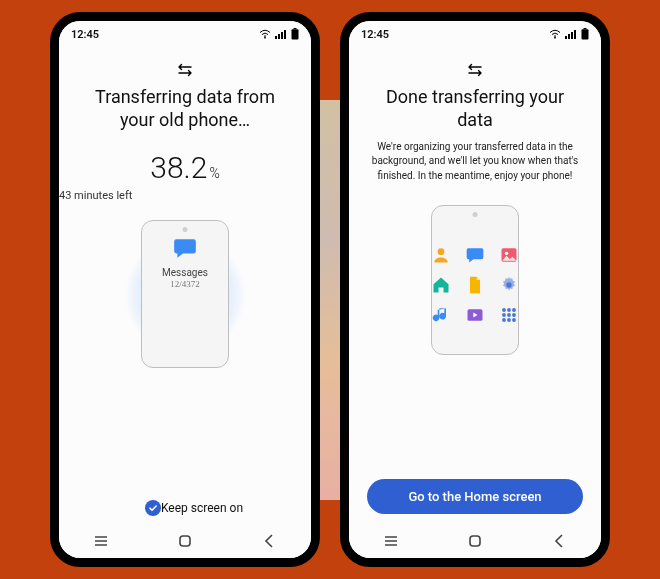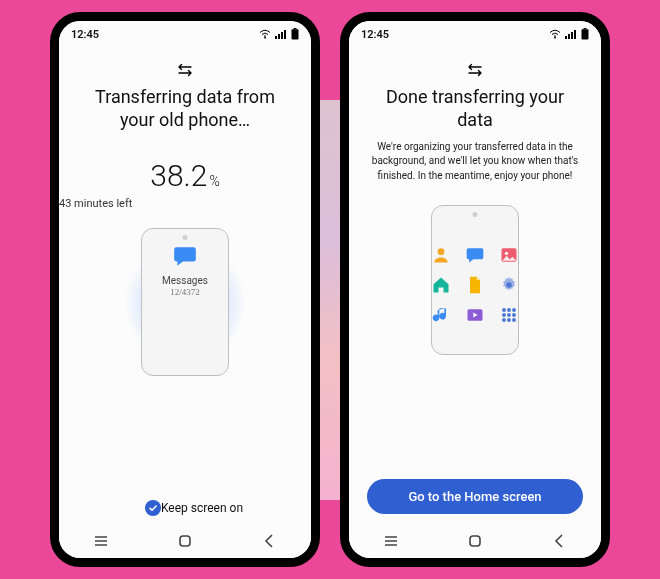--- a/index.html
+++ b/index.html
@@ -1,32 +1,32 @@
 <!DOCTYPE html>
 <html><head>
 <meta charset="utf-8">
 <style>
   html,body{margin:0;padding:0;background:#f7f7f8;font-family:-apple-system,"Segoe UI",Roboto,Helvetica,Arial,sans-serif;color:#111;}
-  .stage{width:660px;height:579px;position:relative;background:#ec4899;}
+  .stage{width:660px;height:579px;position:relative;background:#c2410c;}
   .accent-strip{position:absolute;left:312px;top:100px;width:35px;height:400px;
     background:linear-gradient(#d9f6e5 0%,#d5f0f6 35%,#f5f3d6 65%,#f8dfe5 100%);opacity:.7;border-radius:4px;}
   .phone{position:absolute;top:12px;width:270px;height:555px;border:9px solid #000;border-radius:30px;background:#fff;box-sizing:border-box;}
   .phone.left{left:50px;}
   .phone.right{left:340px;}
   .screen{position:absolute;inset:0;border-radius:21px;overflow:hidden;background:#fcfcfc;display:flex;flex-direction:column;}
   
   .status{height:22px;display:flex;align-items:center;justify-content:space-between;padding:2px 12px 0;font-size:11px;font-weight:600;flex:0 0 auto;}
   .status .right{display:flex;align-items:center;gap:4px;}
   .status svg{display:block;}
   
   .xfer-icon{display:flex;justify-content:center;margin-top:18px;}
   h1.title{font-size:18px;font-weight:400;text-align:center;margin:8px 18px 0;line-height:1.3;}
   .subtext{font-size:10px;text-align:center;margin:8px 22px 0;line-height:1.45;color:#222;}
   
-  .pct{ text-align:center;margin-top:26px;font-weight:300;}
+  .pct{ text-align:center;margin-top:18px;font-weight:300;}
   .pct .big{font-size:30px;}
   .pct .unit{font-size:14px;margin-left:2px;}
   .eta{font-size:11px;margin-top:4px;color:#333;}
   
   .mini-wrap{position:relative;margin:18px auto 0;width:120px;height:150px;}
   .halo{position:absolute;left:50%;top:50%;width:120px;height:120px;margin:-60px 0 0 -60px;border-radius:50%;
          background:radial-gradient(circle,#cfe2fb 0%,#e6effc 55%,rgba(230,239,252,0) 72%);}
   .mini{position:absolute;left:50%;top:0;transform:translateX(-50%);width:88px;height:148px;border:1.5px solid #bfbfc2;border-radius:12px;background:#f5f5f6;box-sizing:border-box;}
   .mini .notch{position:absolute;top:6px;left:50%;transform:translateX(-50%);width:5px;height:5px;border-radius:50%;background:#cfcfd2;}
   .mini-inner{position:absolute;inset:14px 8px 10px;display:flex;flex-direction:column;align-items:center;justify-content:flex-start;}

